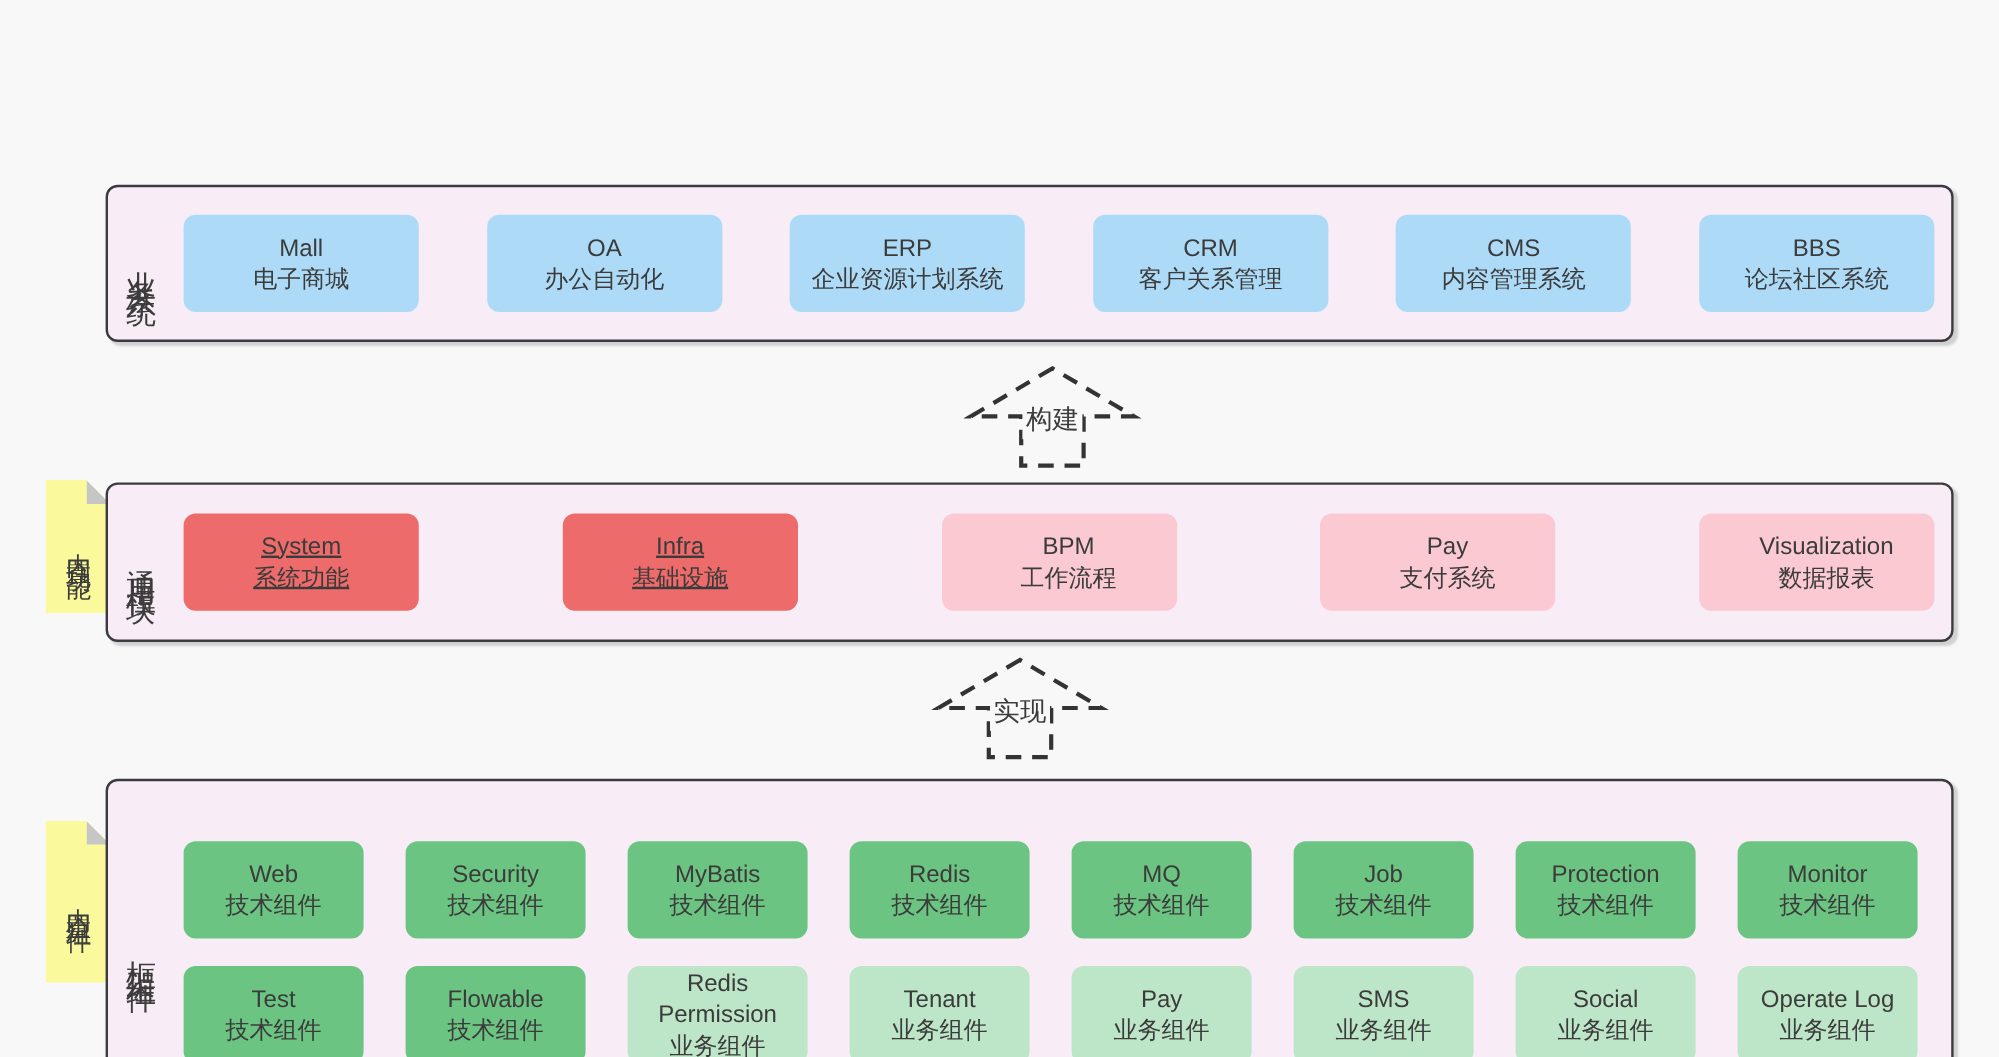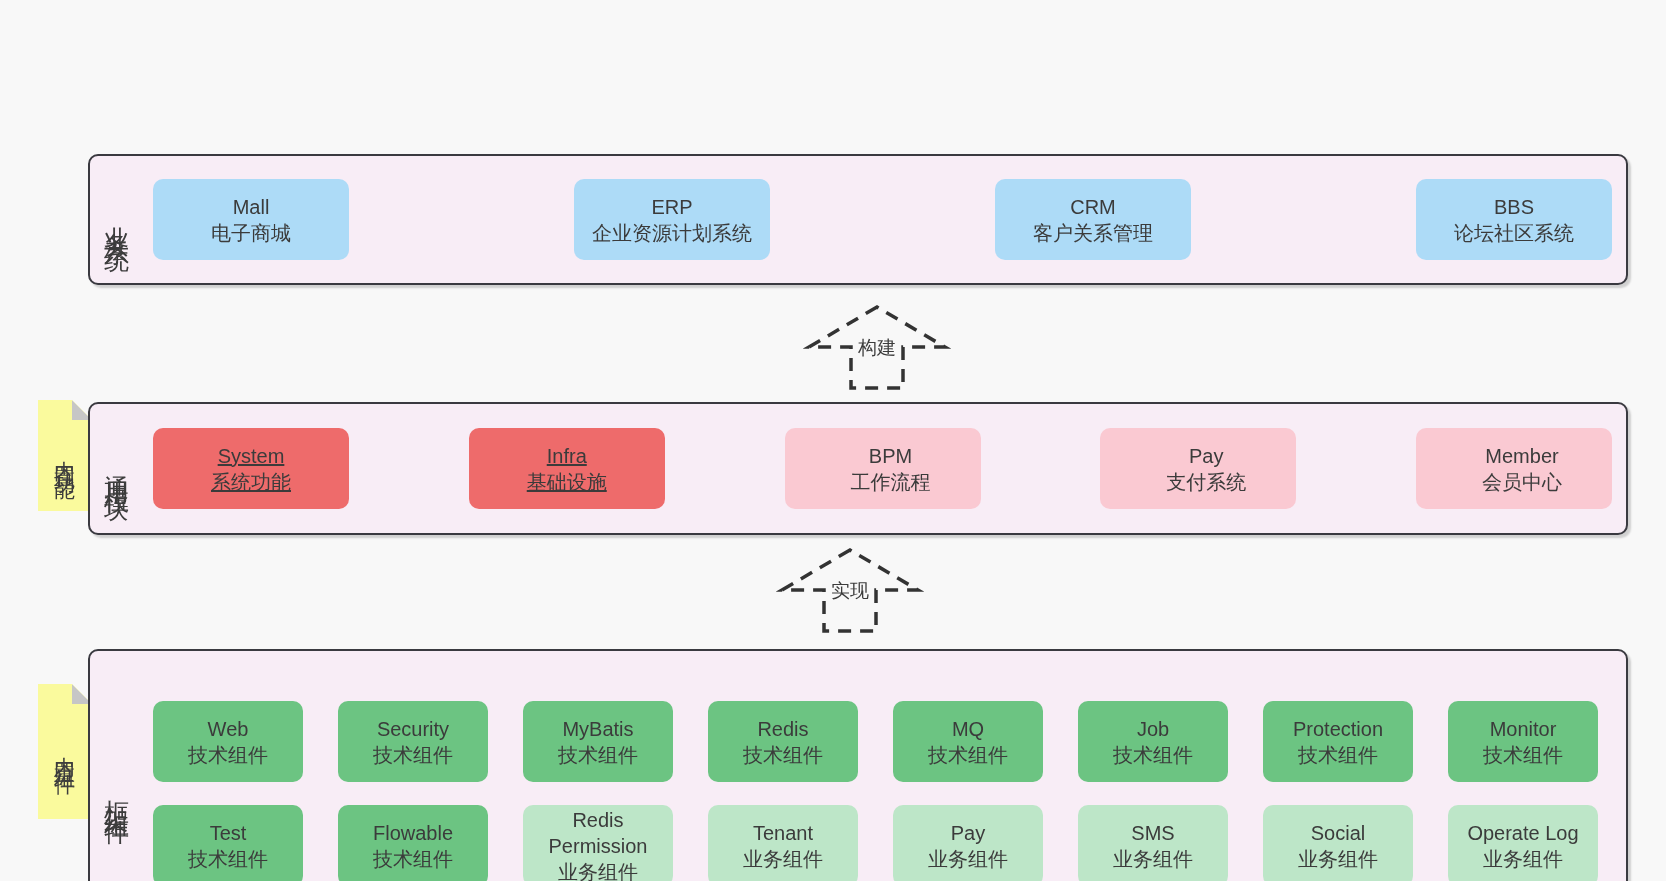--- a/index.html
+++ b/index.html
@@ -33,21 +33,21 @@
   .green{background:#6cc482;}
   .green-light{background:#bde6c8;}
   .box .t,.box .s{display:block;}
 
   
   .arrow{position:absolute;width:148px;height:90px;z-index:1;}
   .arrow-1{left:803px;top:271px;}
   .arrow-2{left:776px;top:514px;}
   .arrow svg{position:absolute;inset:0;}
   .arrow-label{position:absolute;left:50%;top:31px;transform:translateX(-50%);
-               background:#f8f8f8;padding:1px 3px;font-size:19px;color:#3c3c3c;white-space:nowrap;}
+               background:#f8f8f8;padding:1px 3px;font-size:22px;color:#3c3c3c;white-space:nowrap;}
 
   
   .note{position:absolute;left:38px;width:54px;background:#fafa9d;z-index:1;
         display:flex;align-items:center;justify-content:center;
         clip-path:polygon(0 0,calc(100% - 20px) 0,100% 20px,100% 100%,0 100%);}
   .note-1{top:368px;height:111px;}
   .note-2{top:652px;height:135px;}
   .fold{position:absolute;top:0;right:0;width:20px;height:20px;background:#c6c6c6;
         clip-path:polygon(0 0,100% 100%,0 100%);}
   .ntext{writing-mode:vertical-rl;text-orientation:upright;font-size:21px;
@@ -69,26 +69,34 @@
 
   <section class="panel panel-1">
     <div class="vlabel">业务系统</div>
     <div class="rows">
       <div class="row row-6">
         <div class="box blue">
           <span class="t">Mall</span>
           <span class="s">电子商城</span>
         </div>
         <div class="box blue">
+          <span class="t">OA</span>
+          <span class="s">办公自动化</span>
+        </div>
+        <div class="box blue">
           <span class="t">ERP</span>
           <span class="s">企业资源计划系统</span>
         </div>
         <div class="box blue">
           <span class="t">CRM</span>
           <span class="s">客户关系管理</span>
+        </div>
+        <div class="box blue">
+          <span class="t">CMS</span>
+          <span class="s">内容管理系统</span>
         </div>
         <div class="box blue">
           <span class="t">BBS</span>
           <span class="s">论坛社区系统</span>
         </div>
       </div>
     </div>
   </section>
 
   <div class="arrow arrow-1">
@@ -112,22 +120,22 @@
         </div>
         <div class="box pink">
           <span class="t">BPM</span>
           <span class="s">工作流程</span>
         </div>
         <div class="box pink">
           <span class="t">Pay</span>
           <span class="s">支付系统</span>
         </div>
         <div class="box pink">
-          <span class="t">Member</span>
-          <span class="s">会员中心</span>
+          <span class="t">Visualization</span>
+          <span class="s">数据报表</span>
         </div>
       </div>
     </div>
   </section>
 
   <div class="arrow arrow-2">
     <svg viewBox="0 0 148 90" width="148" height="90">
       <polygon points="74,4 6,44 48,44 48,85 100,85 100,44 142,44" fill="none" stroke="#333333" stroke-width="3.5" stroke-dasharray="13 9"></polygon>
     </svg>
     <span class="arrow-label">实现</span>

